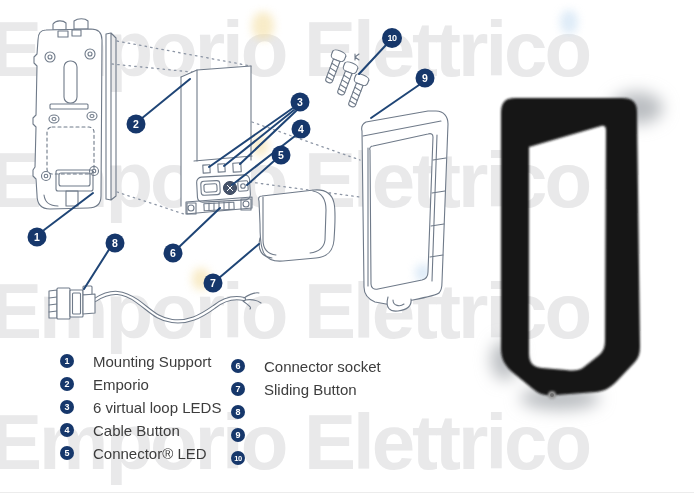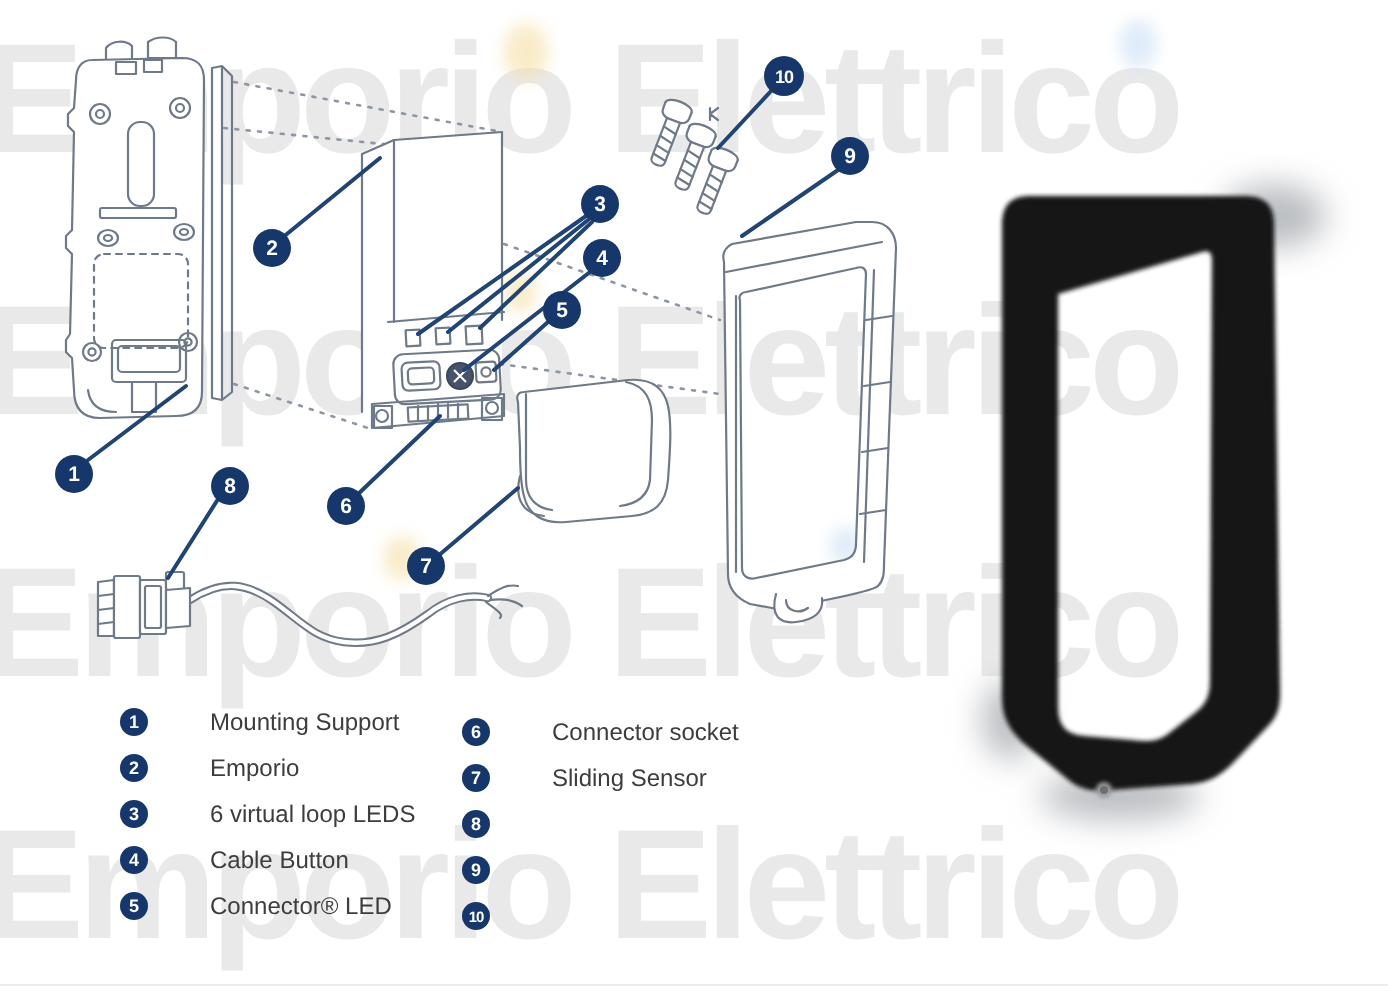--- a/index.html
+++ b/index.html
@@ -40,21 +40,21 @@
   .legend-col { position:absolute; }
   .col-left  { left:60px;  top:354px; }
   .col-right { left:231px; top:359px; }
   .legend-row { display:flex; align-items:center; height:14px; margin-bottom:9px; }
   .badge {
     width:14px; height:14px; min-width:14px; border-radius:50%;
     background:#16376b; color:#fff; font-size:9px; font-weight:bold;
     display:flex; align-items:center; justify-content:center;
   }
   .badge.ten { font-size:7.5px; letter-spacing:-0.5px; }
-  .lbl { margin-left:31px; font-size:12px; color:#3d3d3d; white-space:nowrap; }
+  .lbl { margin-left:19px; font-size:15px; color:#3d3d3d; white-space:nowrap; }
   .bottom-line { position:absolute; left:0; right:0; top:492px; height:1px; background:#ececec; }
 </style>
 </head>
 <body>
 
 <div class="stage">
 
   <div>
     <div class="wm-row wm-r1">Emporio Elettrico</div>
     <div class="wm-row wm-r2">Emporio Elettrico</div>
@@ -282,21 +282,21 @@
     </div>
   </div>
 
   <div class="legend-col col-right">
     <div class="legend-row">
       <span class="badge">6</span>
       <span class="lbl">Connector socket</span>
     </div>
     <div class="legend-row">
       <span class="badge">7</span>
-      <span class="lbl">Sliding Sensor</span>
+      <span class="lbl">Sliding Button</span>
     </div>
     <div class="legend-row">
       <span class="badge">8</span>
     </div>
     <div class="legend-row">
       <span class="badge">9</span>
     </div>
     <div class="legend-row">
       <span class="badge ten">10</span>
     </div>

